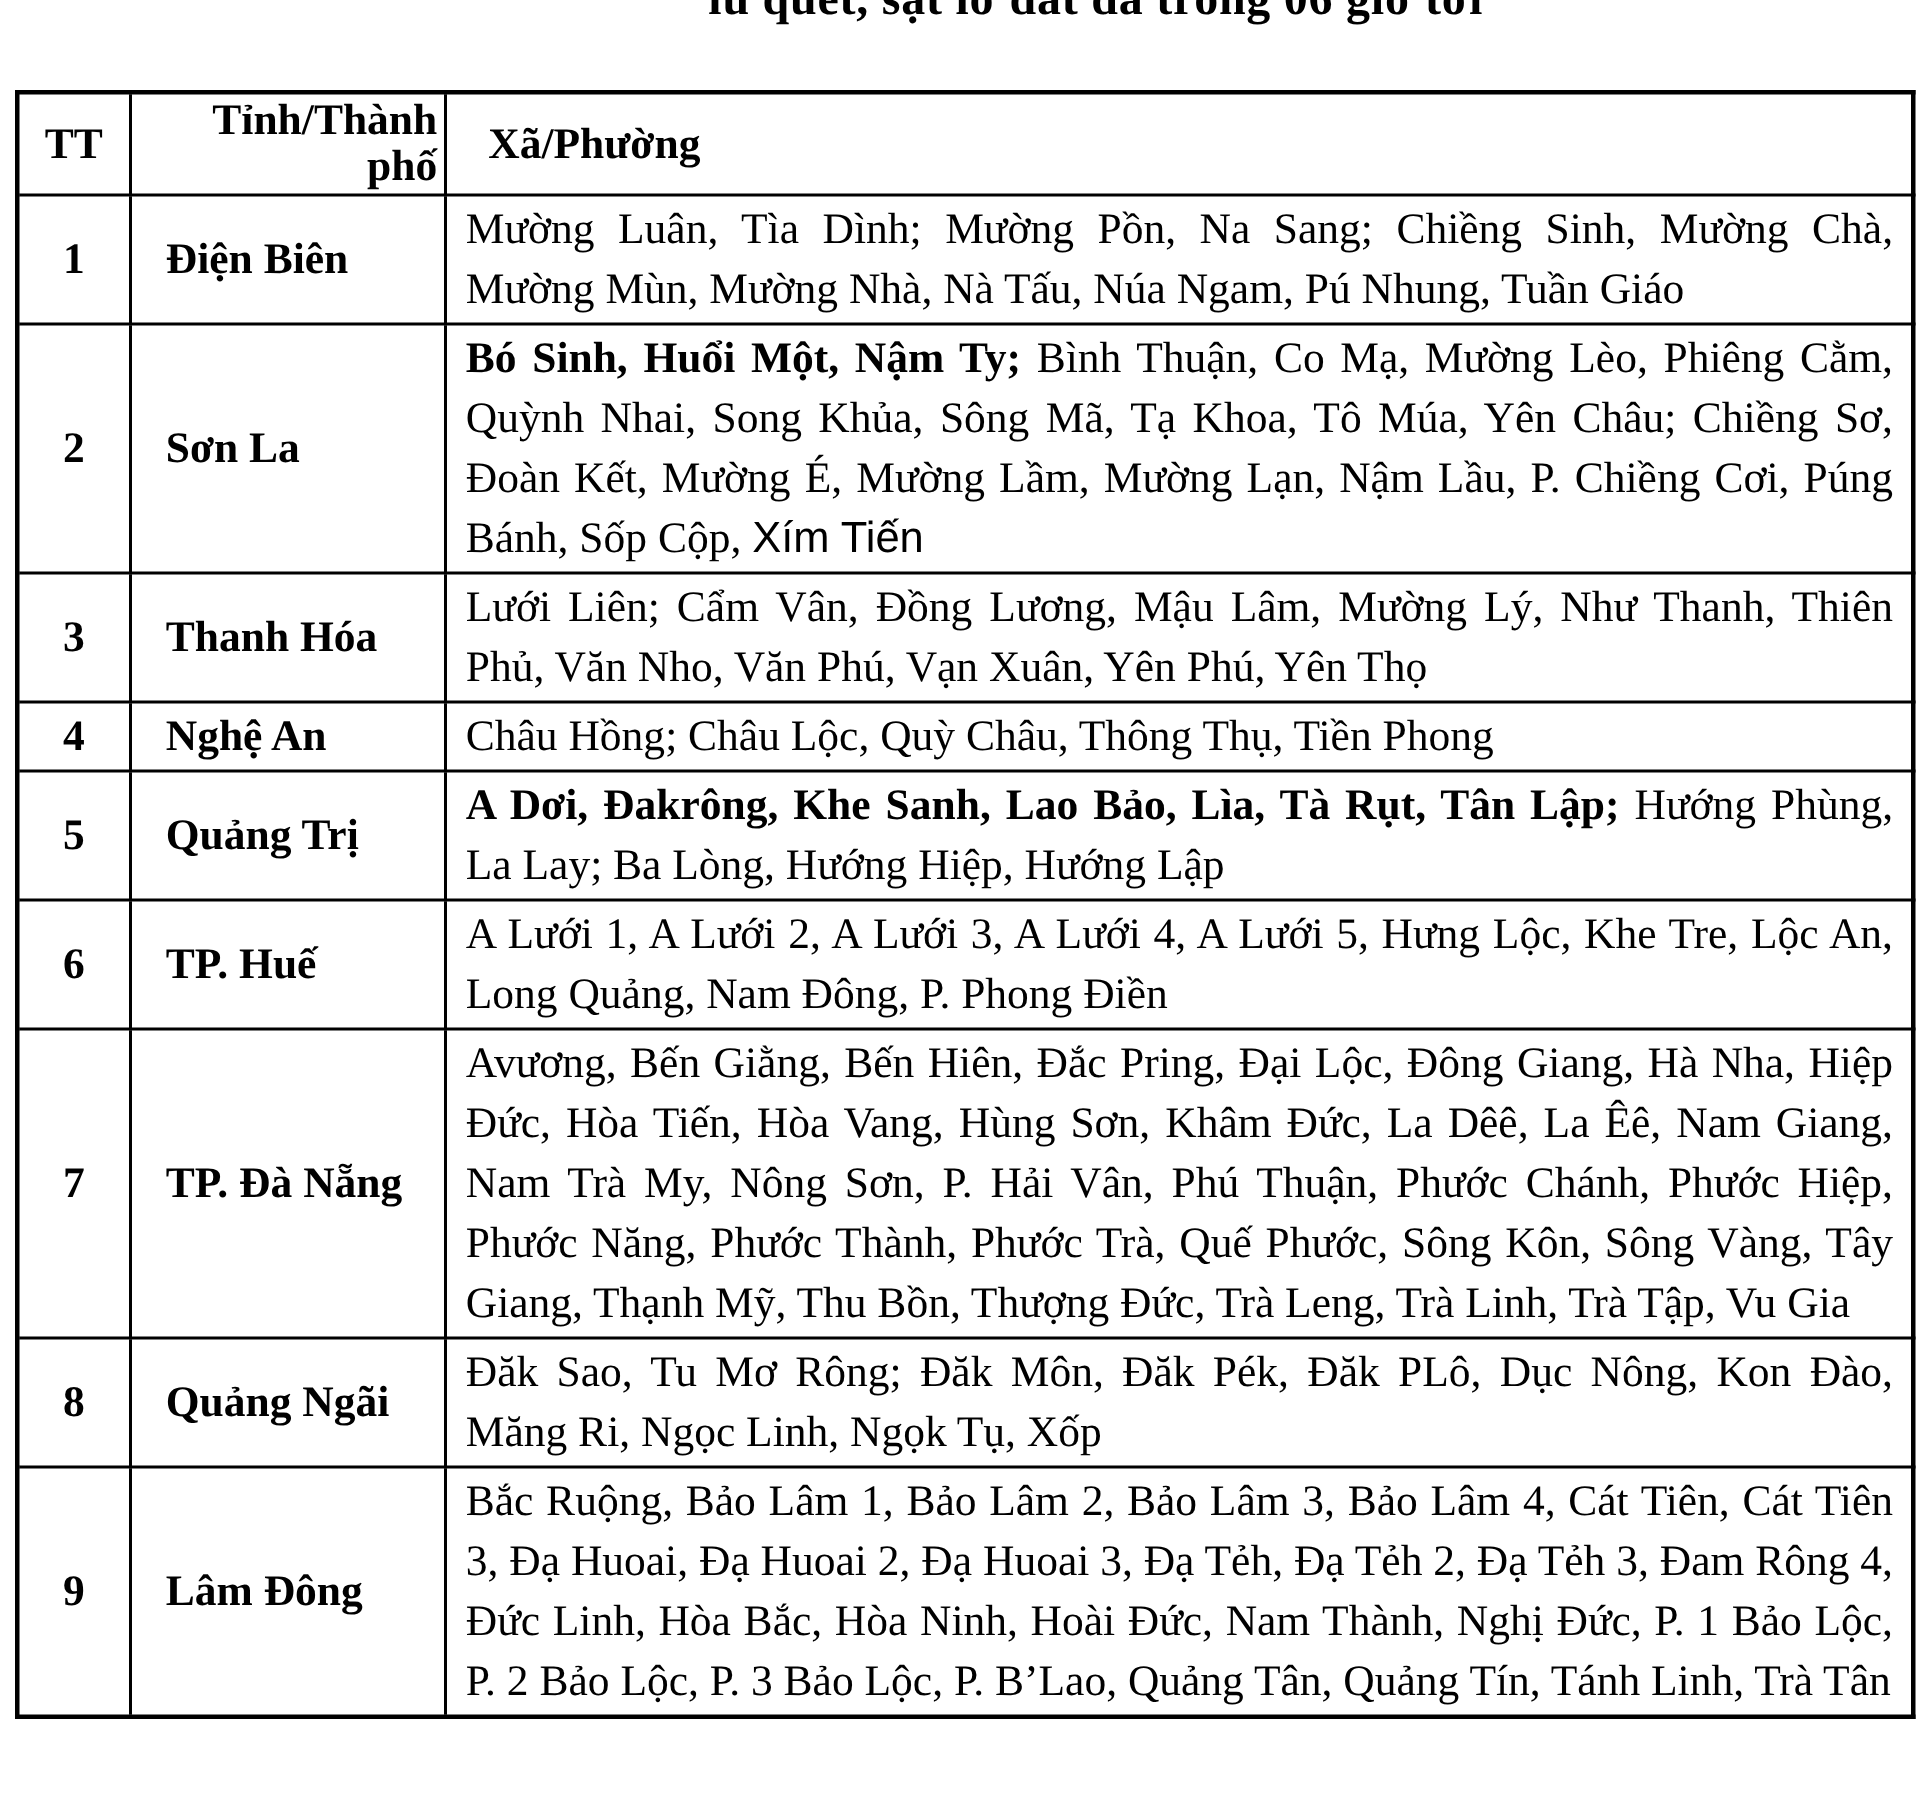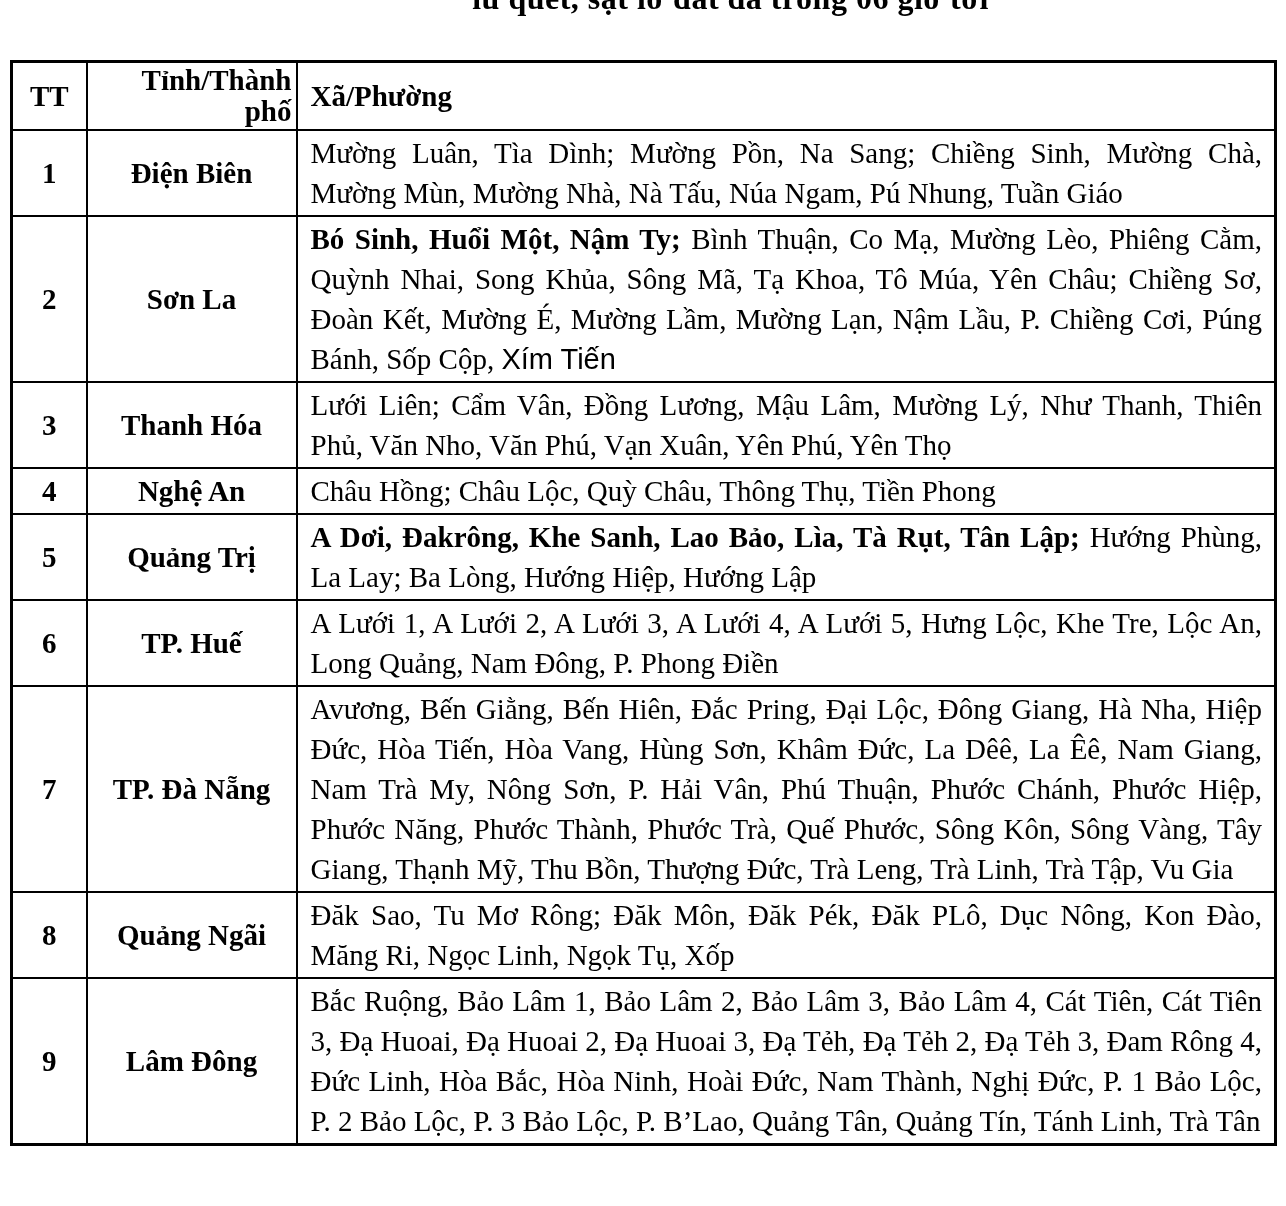--- a/index.html
+++ b/index.html
@@ -49,28 +49,27 @@
   col.c-prov { width: 210px; }
   col.c-ward { width: auto; }
   .prov-table th {
     font-weight: bold;
     line-height: 31px;
     height: 58px;
     padding: 2px 4px;
   }
   th.h-tt   { text-align: center; }
   th.h-prov { text-align: right; }
-  th.h-ward { text-align: left; padding-left: 13px; }
+  th.h-ward { text-align: left; padding-left: 28px; }
   td.tt-cell {
     text-align: center;
     font-weight: bold;
     padding: 2px;
   }
   td.prov-cell {
-    text-align: center;
     font-weight: bold;
     padding: 2px 23px;
     line-height: 38px;
   }
   td.ward-cell {
     text-align: justify;
     padding: 2px 12px 2px 13px;
     line-height: 40px;
   }
   .seg-regular { font-style: normal; font-weight: normal; }

